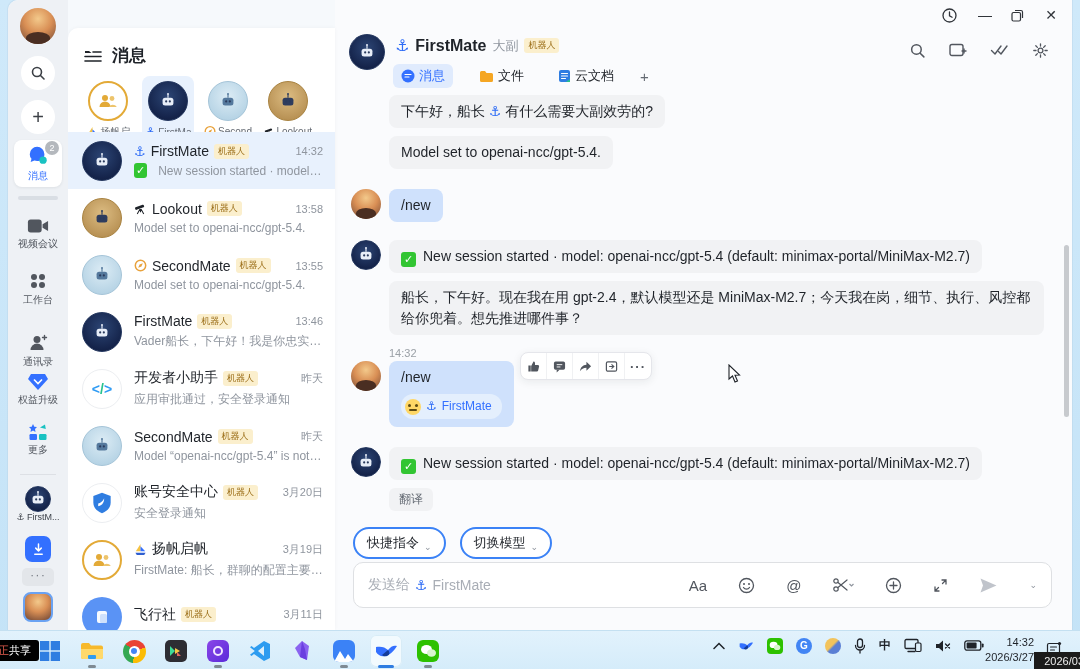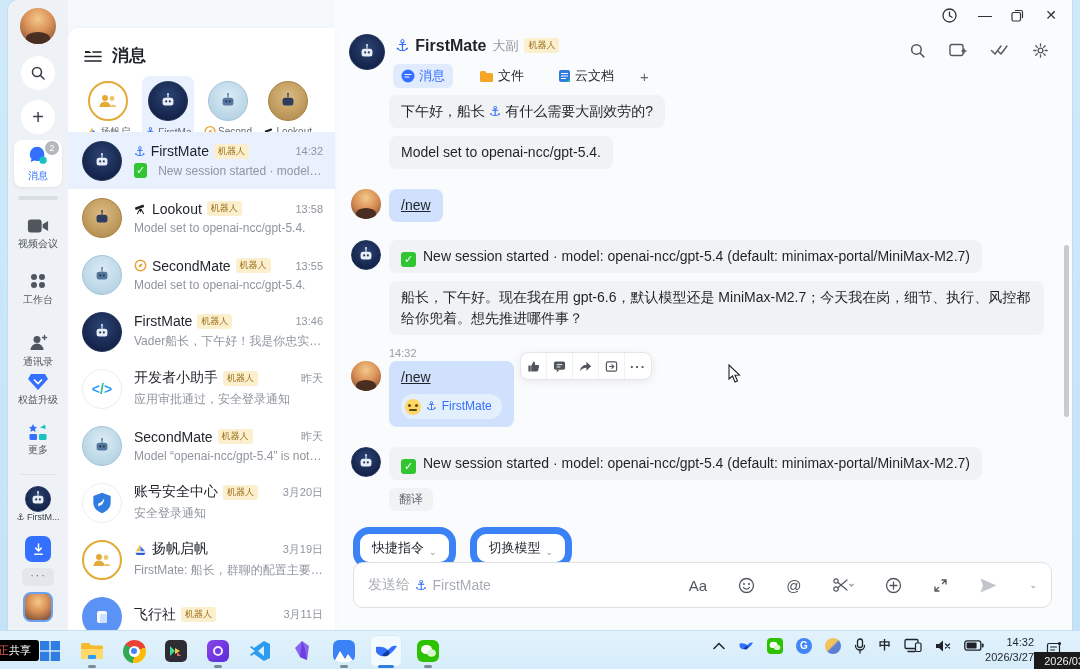--- a/index.html
+++ b/index.html
@@ -96,42 +96,42 @@
   .head-icons { position:absolute; right:22px; top:12px; display:flex; gap:21px; color:#51565e; }
   .hicon { width:20px; height:20px; display:flex; align-items:center; justify-content:center; }
 
   
   .content { position:absolute; left:0; top:92px; right:0; height:428px; padding:3px 0 0 16px; overflow:hidden; }
   .mrow { display:flex; align-items:flex-start; position:relative; }
   .avcol { width:30px; height:30px; border-radius:50%; margin-right:8px; flex:none; position:relative; }
   .avspace { width:38px; flex:none; }
   .bubble { background:#f1f2f4; border-radius:8px; padding:6px 12px; font-size:14px; color:#1f2329;
     line-height:21px; max-width:655px; }
-  .bubble.blue { background:#cfe1fc;text-decoration:underline; }
+  .bubble.blue { background:#cfe1fc; }
   .gcheck { display:inline-block; width:15px; height:15px; border-radius:3px; background:#32c532; color:#fff;
     font-size:11px; line-height:15px; text-align:center; margin-right:7px; vertical-align:-2px; font-weight:bold; }
   .timegap { font-size:11px; color:#9aa0a6; margin-left:38px; }
   .react { margin-top:6px; background:#e4effd; border-radius:12px; padding:2px 10px 2px 4px; display:inline-flex;
     align-items:center; gap:5px; font-size:12px; color:#3370ff; }
   .face { width:16px; height:16px; border-radius:50%; background:#ffd766; position:relative; display:inline-block; }
   .face::before{content:"";position:absolute;left:3px;top:5px;width:3px;height:3px;border-radius:50%;background:#5d4a12;box-shadow:7px 0 0 #5d4a12;}
   .face::after{content:"";position:absolute;left:4px;top:10px;width:8px;height:2.5px;background:#5d4a12;border-radius:1px;}
   .hover-bar { position:absolute; left:185px; top:260px; background:#fff; border:1px solid #e5e6eb;
     border-radius:8px; display:flex; box-shadow:0 2px 8px rgba(31,35,41,.08); z-index:5; }
   .hb { width:26px; height:26px; display:flex; align-items:center; justify-content:center; color:#51565e;
     font-size:13px; border-right:1px solid #f0f1f3; }
   .hb:last-child{border-right:none;}
   .translate { margin:8px 0 0 38px; display:inline-block; background:#f1f2f4; color:#646a73;
     border-radius:6px; padding:3px 10px; font-size:12px; width:fit-content; }
   .scroll-thumb { position:absolute; right:3px; top:245px; width:5px; height:172px; background:#c7cace; border-radius:3px; }
 
   
   .composer { position:absolute; left:0; bottom:0; right:0; height:110px; background:#fafbfd; }
   .quick { position:absolute; left:18px; top:7px; display:flex; gap:14px; }
-  .qbtn { border:7px solid #3b82f6; background:#fff; border-radius:16px; padding:5px 12px; font-size:13px;
+  .qbtn { border:2px solid #3b82f6; background:#fff; border-radius:16px; padding:5px 12px; font-size:13px;
     color:#1f2329; display:flex; align-items:flex-end; gap:5px; }
   .chev { font-size:9px; color:#8f959e; }
   .inputbox { position:absolute; left:18px; right:20px; top:42px; height:46px; background:#fff;
     border:1px solid #dee0e3; border-radius:10px; display:flex; align-items:center; padding:0 14px; }
   .ph { font-size:14px; color:#a8adb5; display:flex; gap:5px; align-items:center; }
   .cicons { margin-left:auto; display:flex; align-items:center; gap:31px; color:#51565e; font-size:14px; }
   .send { color:#c0c4cb; font-size:17px; }
 
   
   .taskbar { position:absolute; left:0; top:630px; width:1080px; height:39px;
@@ -678,21 +678,21 @@
                 <circle cx="12" cy="3.6" r="1.2" fill="#e8eef8"></circle>
                 <rect x="5.5" y="8" width="13" height="9.5" rx="3" fill="#e8eef8"></rect>
                 <circle cx="9.8" cy="12.5" r="1.3" fill="#2a3a5c"></circle>
                 <circle cx="14.2" cy="12.5" r="1.3" fill="#2a3a5c"></circle>
               </svg>
             </span>
           </div>
           <div class="bubble"><span class="gcheck">✓</span>New session started · model: openai-ncc/gpt-5.4 (default: minimax-portal/MiniMax-M2.7)</div>
         </div><div class="mrow" style="margin-top:8px">
           <div class="avspace"></div>
-          <div class="bubble ">船长，下午好。现在我在用 gpt-6.6，默认模型还是 MiniMax-M2.7；今天我在岗，细节、执行、风控都给你兜着。想先推进哪件事？</div>
+          <div class="bubble ">船长，下午好。现在我在用 gpt-2.4，默认模型还是 MiniMax-M2.7；今天我在岗，细节、执行、风控都给你兜着。想先推进哪件事？</div>
         </div><div class="timegap" style="margin-top:12px">14:32</div><div class="mrow" style="margin-top:2px">
           <div class="avcol av-user"></div>
           <div class="bubble blue"><div>/new</div>
       <div class="react">
               <span class="face"></span>
               <span class="anchor" style="font-weight:normal">⚓</span>
               <span>FirstMate</span>
             </div></div>
         </div><div class="mrow" style="margin-top:20px">
           <div class="avcol av40 av-navy" style="width:30px;height:30px;">

